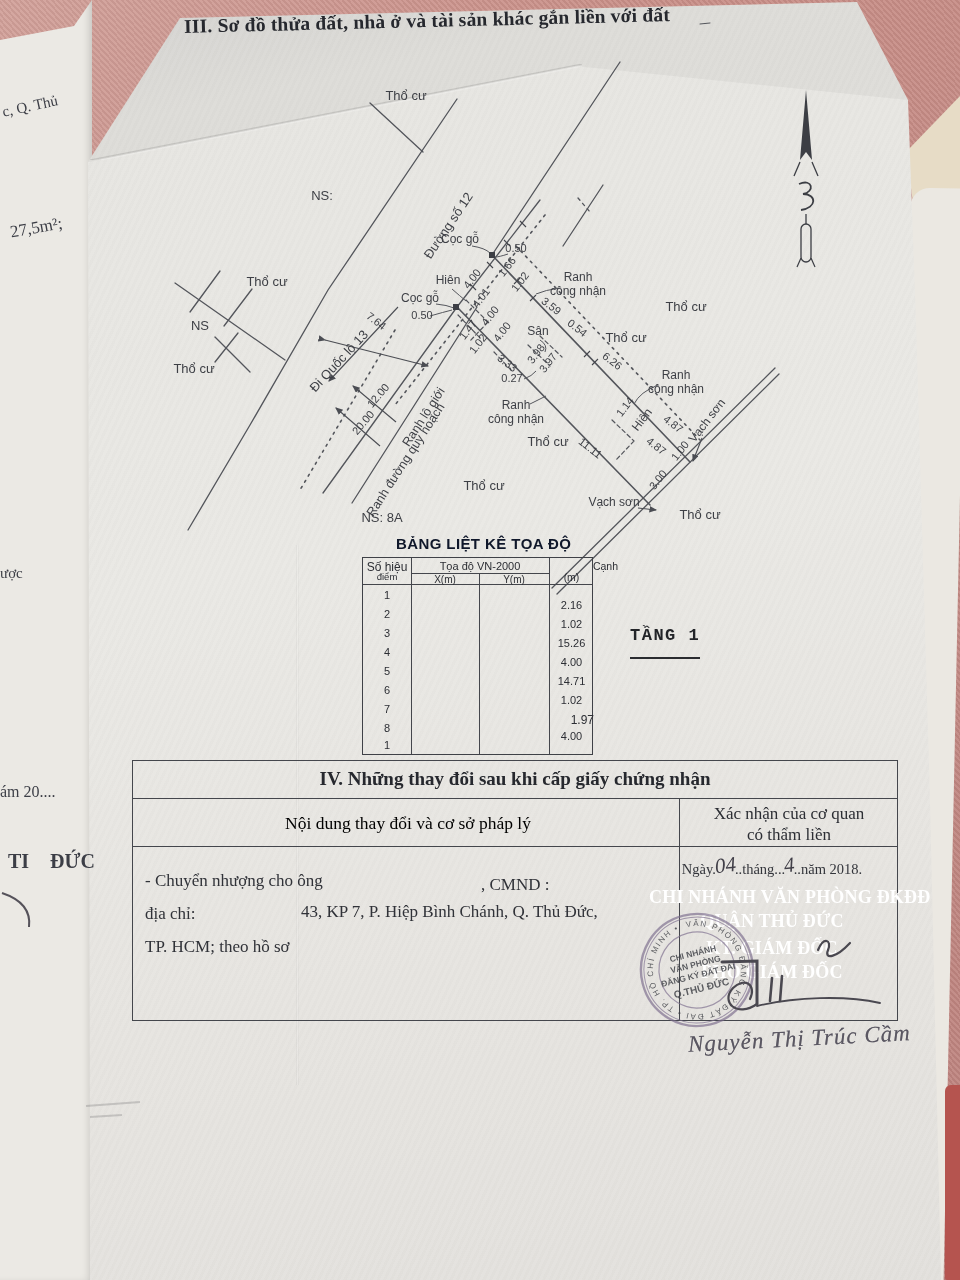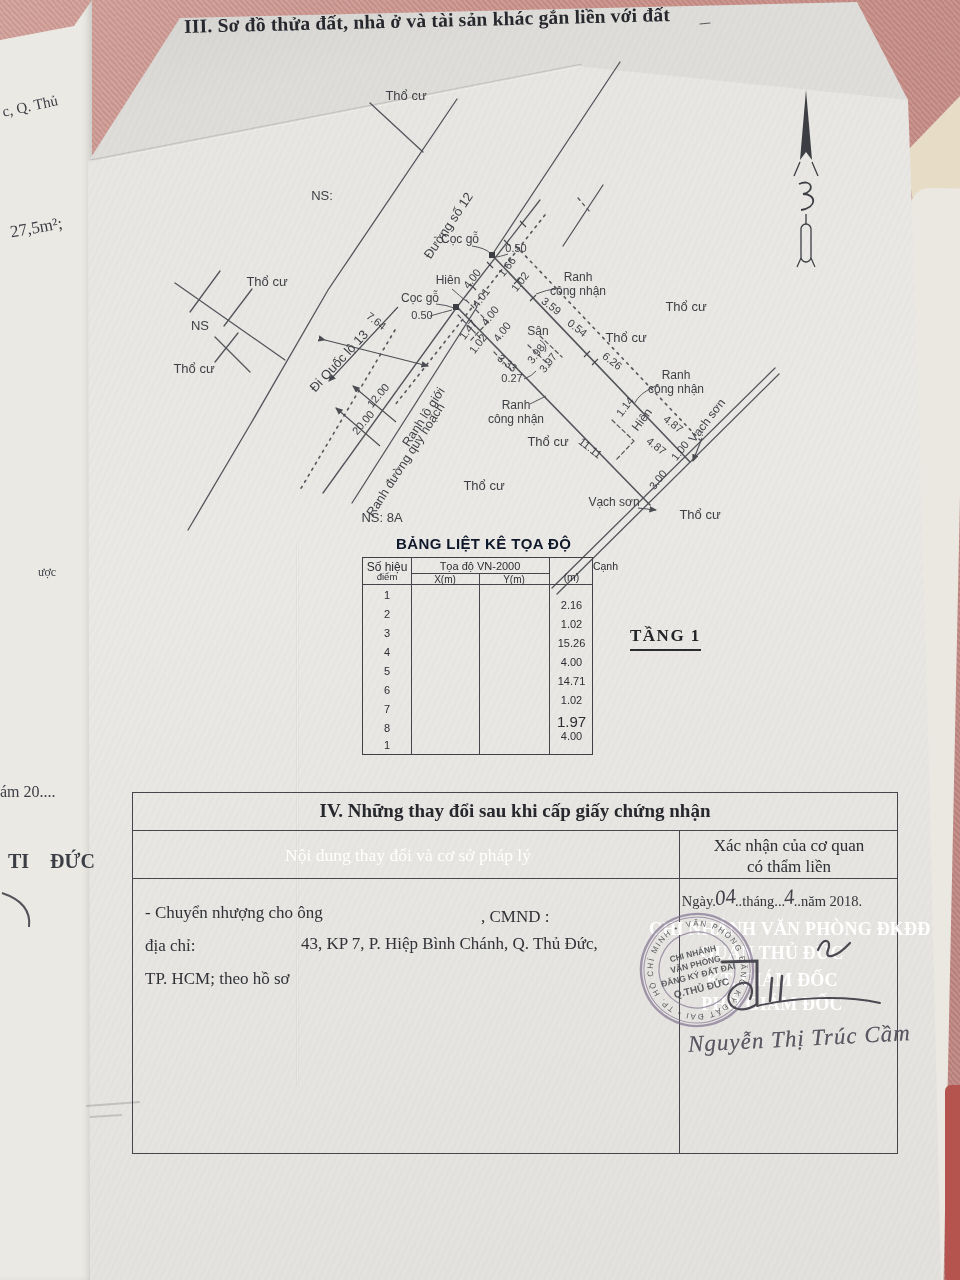--- a/index.html
+++ b/index.html
@@ -37,30 +37,30 @@
   .doc-title{font-weight:bold;font-size:19.5px;letter-spacing:.2px;color:#26282e;
       transform:rotate(-1.4deg);white-space:nowrap;}
   .lm{color:#3c3e46;white-space:nowrap;}
   
   .ctab{position:absolute;left:362px;top:557px;width:231px;height:198px;
       border:1.4px solid #3f4147;box-sizing:border-box;}
   .ctab .vline,.ctab .hline{position:absolute;background:#44464c;}
   .ctab-txt{position:absolute;font-family:"Liberation Sans",sans-serif;color:#2c2e34;text-align:center;}
   .ctitle{font-family:"Liberation Sans",sans-serif;font-weight:bold;font-size:15px;
       letter-spacing:.4px;color:#0f172a;white-space:nowrap;}
-  .floor{font-family:Liberation Serif, serif;font-weight:bold;font-size:17px;
-      letter-spacing:1.5px;color:#222428;border-bottom:2px solid #2a2c30;padding-bottom:3px;white-space:nowrap;}
+  .floor{font-family:Liberation Mono, monospace;font-weight:bold;font-size:17px;
+      letter-spacing:1.5px;color:#222428;border-bottom:2px solid #2a2c30;padding-bottom:12px;white-space:nowrap;}
   
-  .s4{position:absolute;left:132px;top:792px;width:766px;height:362px;
+  .s4{position:absolute;left:132px;top:760px;width:766px;height:261px;
       border:1.6px solid #44464c;box-sizing:border-box;}
   .s4 .hline{position:absolute;left:0;width:100%;height:1.4px;background:#44464c;}
   .s4 .vline{position:absolute;top:37px;bottom:0;left:546px;width:1.4px;background:#44464c;}
   .s4-title{position:absolute;left:0;top:7px;width:100%;text-align:center;
       font-weight:bold;font-size:19px;color:#26282e;}
-  .s4-h1{position:absolute;left:60px;top:52px;width:430px;text-align:center;font-size:17.5px;color:#ffffff;}
+  .s4-h1{position:absolute;left:60px;top:52px;width:430px;text-align:center;font-size:17.5px;color:#000000;}
   .s4-h2{position:absolute;left:550px;top:42px;width:212px;text-align:center;font-size:17px;line-height:21px;color:#2c2e34;}
   .s4-body{font-size:17px;color:#303238;white-space:nowrap;}
   .rightcol{position:absolute;left:516px;top:94px;width:246px;text-align:center;}
   .dateline{font-size:14.5px;color:#33353b;white-space:nowrap;}
   .hw{display:inline-block;font-size:21px;font-style:italic;color:#413f48;
       transform:rotate(-7deg);position:relative;top:-2px;margin:0 -1px;font-family:"Liberation Serif",serif;}
   .orgline{font-weight:bold;font-size:18px;color:#ffffff;letter-spacing:.2px;white-space:nowrap;}
   .signer{font-style:italic;font-size:23px;letter-spacing:1px;color:#5a5762;
       transform:rotate(-3deg);white-space:nowrap;text-shadow:0 0 .6px rgba(90,87,98,.6);}
   svg text{font-family:"Liberation Sans",sans-serif;fill:#3d3f45;}
@@ -75,21 +75,21 @@
   <div class="sheet-right-under"></div>
   <div class="red-strip"></div>
   <div class="sheet-left"></div>
   <div class="sheet-main"></div>
   <div class="fold-shade"></div>
   <div class="crease"></div>
   <div class="vcrease"></div>
 
   <div class="abs serif lm" style="left:2px;top:98px;font-size:15px;transform:rotate(-12deg);">c, Q. Thủ</div>
   <div class="abs serif lm" style="left:10px;top:218px;font-size:17px;transform:rotate(-10deg);">27,5m²;</div>
-  <div class="abs serif lm" style="left:0px;top:565px;font-size:12px;margin-left:38px;">ược</div>
+  <div class="abs serif lm" style="left:0px;top:565px;font-size:15px;">ược</div>
   <div class="abs serif lm" style="left:0px;top:783px;font-size:16px;">ám 20....</div>
   <div class="abs serif lm" style="left:8px;top:850px;font-size:20px;font-weight:bold;word-spacing:16px;">TI ĐỨC</div>
 
   <div class="abs serif doc-title" style="left:184px;top:10px;">III. Sơ đồ thửa đất, nhà ở và tài sản khác gắn liền với đất</div>
 
   <svg class="abs" style="left:0;top:0;" width="960" height="1280" viewBox="0 0 960 1280">
     <defs>
       <marker id="arr" markerWidth="8" markerHeight="8" refX="6" refY="3" orient="auto">
         <path d="M0,0 L7,3 L0,6 Z" fill="#4b4d53"></path>
       </marker>
@@ -255,21 +255,21 @@
     <div class="ctab-txt" style="left:0;top:145px;width:48px;font-size:11px;">7</div>
     <div class="ctab-txt" style="left:0;top:164px;width:48px;font-size:11px;">8</div>
     <div class="ctab-txt" style="left:0;top:181px;width:48px;font-size:11px;">1</div>
 
     <div class="ctab-txt" style="left:186px;top:41px;width:45px;font-size:11px;">2.16</div>
     <div class="ctab-txt" style="left:186px;top:60px;width:45px;font-size:11px;">1.02</div>
     <div class="ctab-txt" style="left:186px;top:79px;width:45px;font-size:11px;">15.26</div>
     <div class="ctab-txt" style="left:186px;top:98px;width:45px;font-size:11px;">4.00</div>
     <div class="ctab-txt" style="left:186px;top:117px;width:45px;font-size:11px;">14.71</div>
     <div class="ctab-txt" style="left:186px;top:136px;width:45px;font-size:11px;">1.02</div>
-    <div class="ctab-txt" style="left:186px;top:155px;width:45px;font-size:15px;">1.97</div>
+    <div class="ctab-txt" style="left:186px;top:155px;width:45px;font-size:12px;text-align:right;">1.97</div>
     <div class="ctab-txt" style="left:186px;top:172px;width:45px;font-size:11px;">4.00</div>
   </div>
 
   <div class="abs floor" style="left:630px;top:626px;">TẦNG 1</div>
 
   <div class="s4 serif">
     <div class="hline" style="top:37px;"></div>
     <div class="hline" style="top:85px;"></div>
     <div class="vline"></div>
     <div class="s4-title">IV. Những thay đổi sau khi cấp giấy chứng nhận</div>

